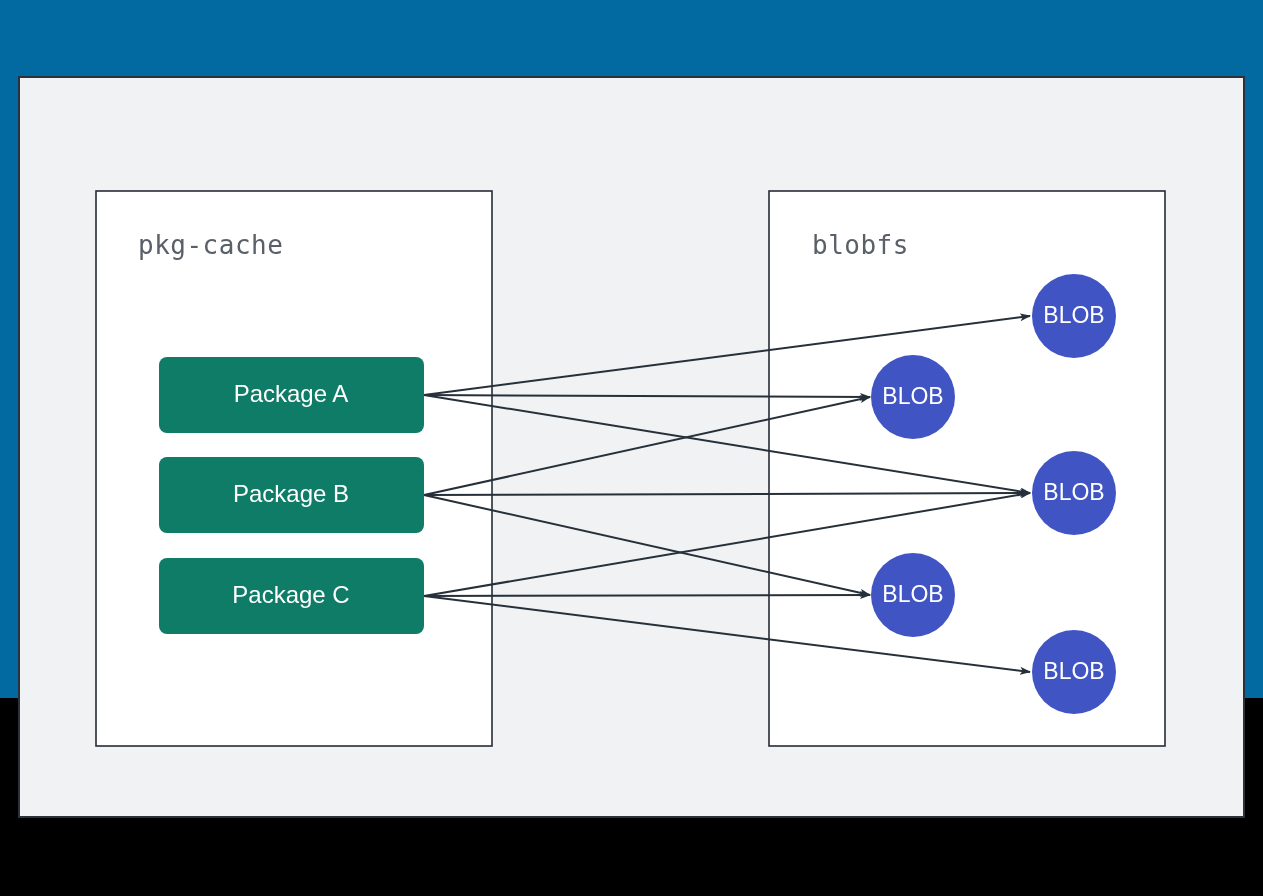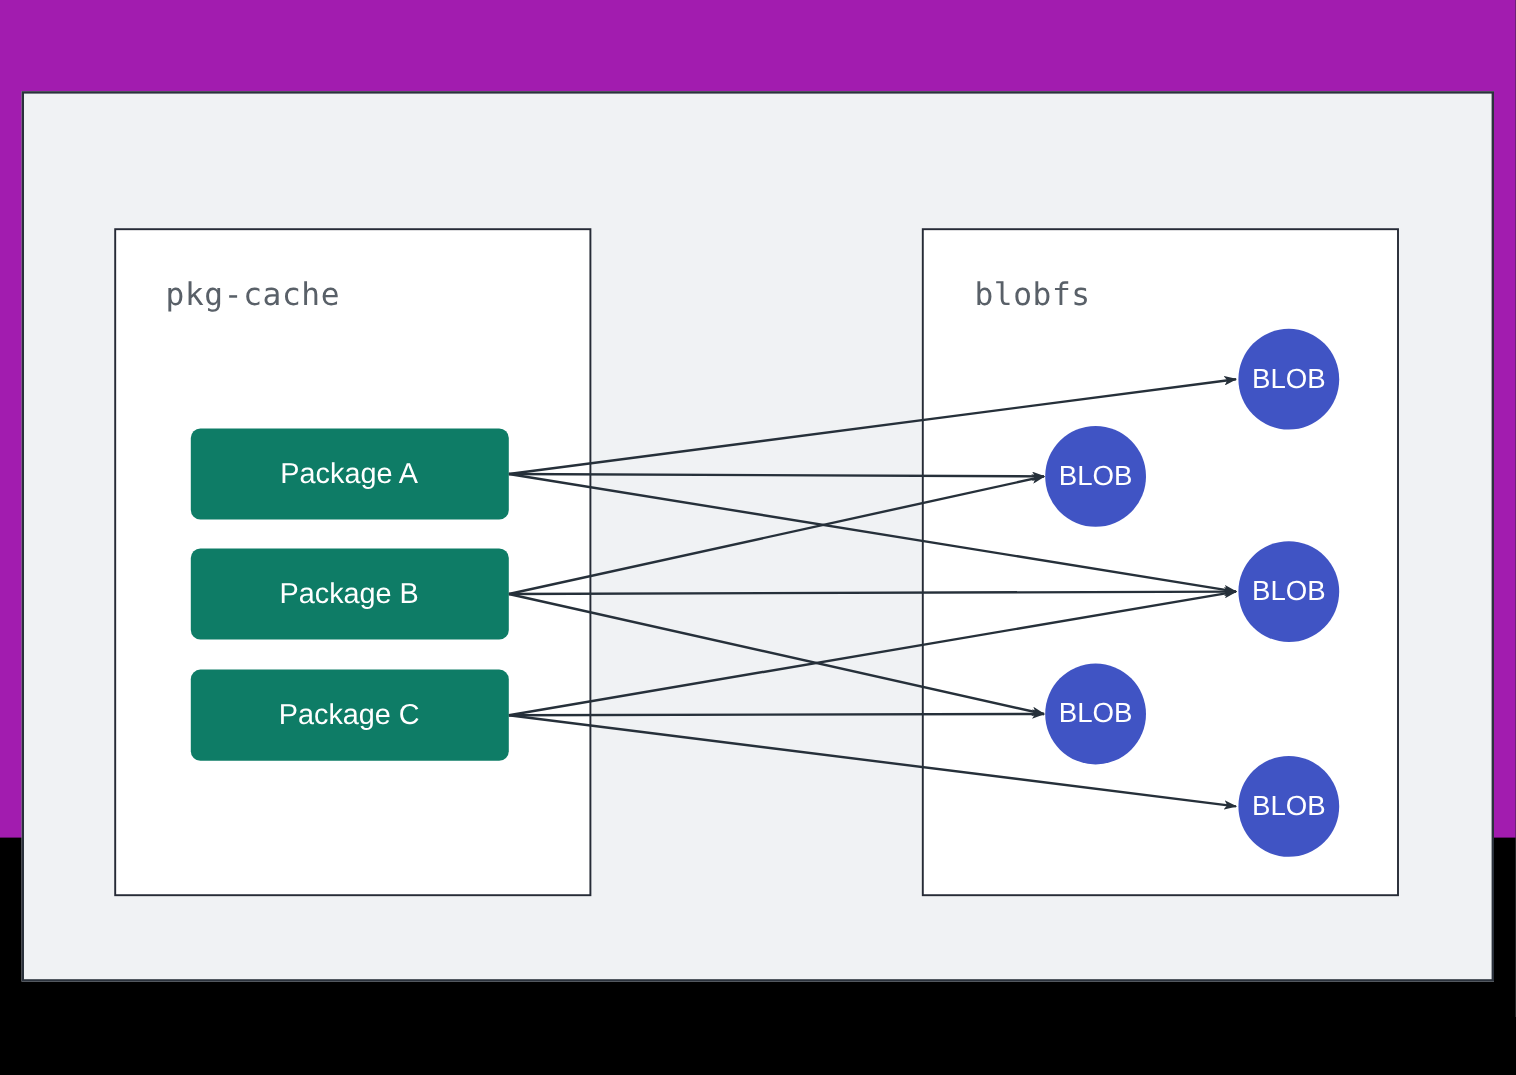--- a/index.html
+++ b/index.html
@@ -10,21 +10,21 @@
   body {
     width: 1263px;
     height: 896px;
     font-family: "Liberation Sans", sans-serif;
     overflow: hidden;
   }
   #stage {
     position: relative;
     width: 1263px;
     height: 698px;
-    background: #a21caf;
+    background: #0369a1;
   }
   
   #canvas {
     position: absolute;
     left: 18px;
     top: 76px;
     width: 1227px;
     height: 742px;
     background: #F0F2F4;
     border-top: 2px solid #2B323C;

